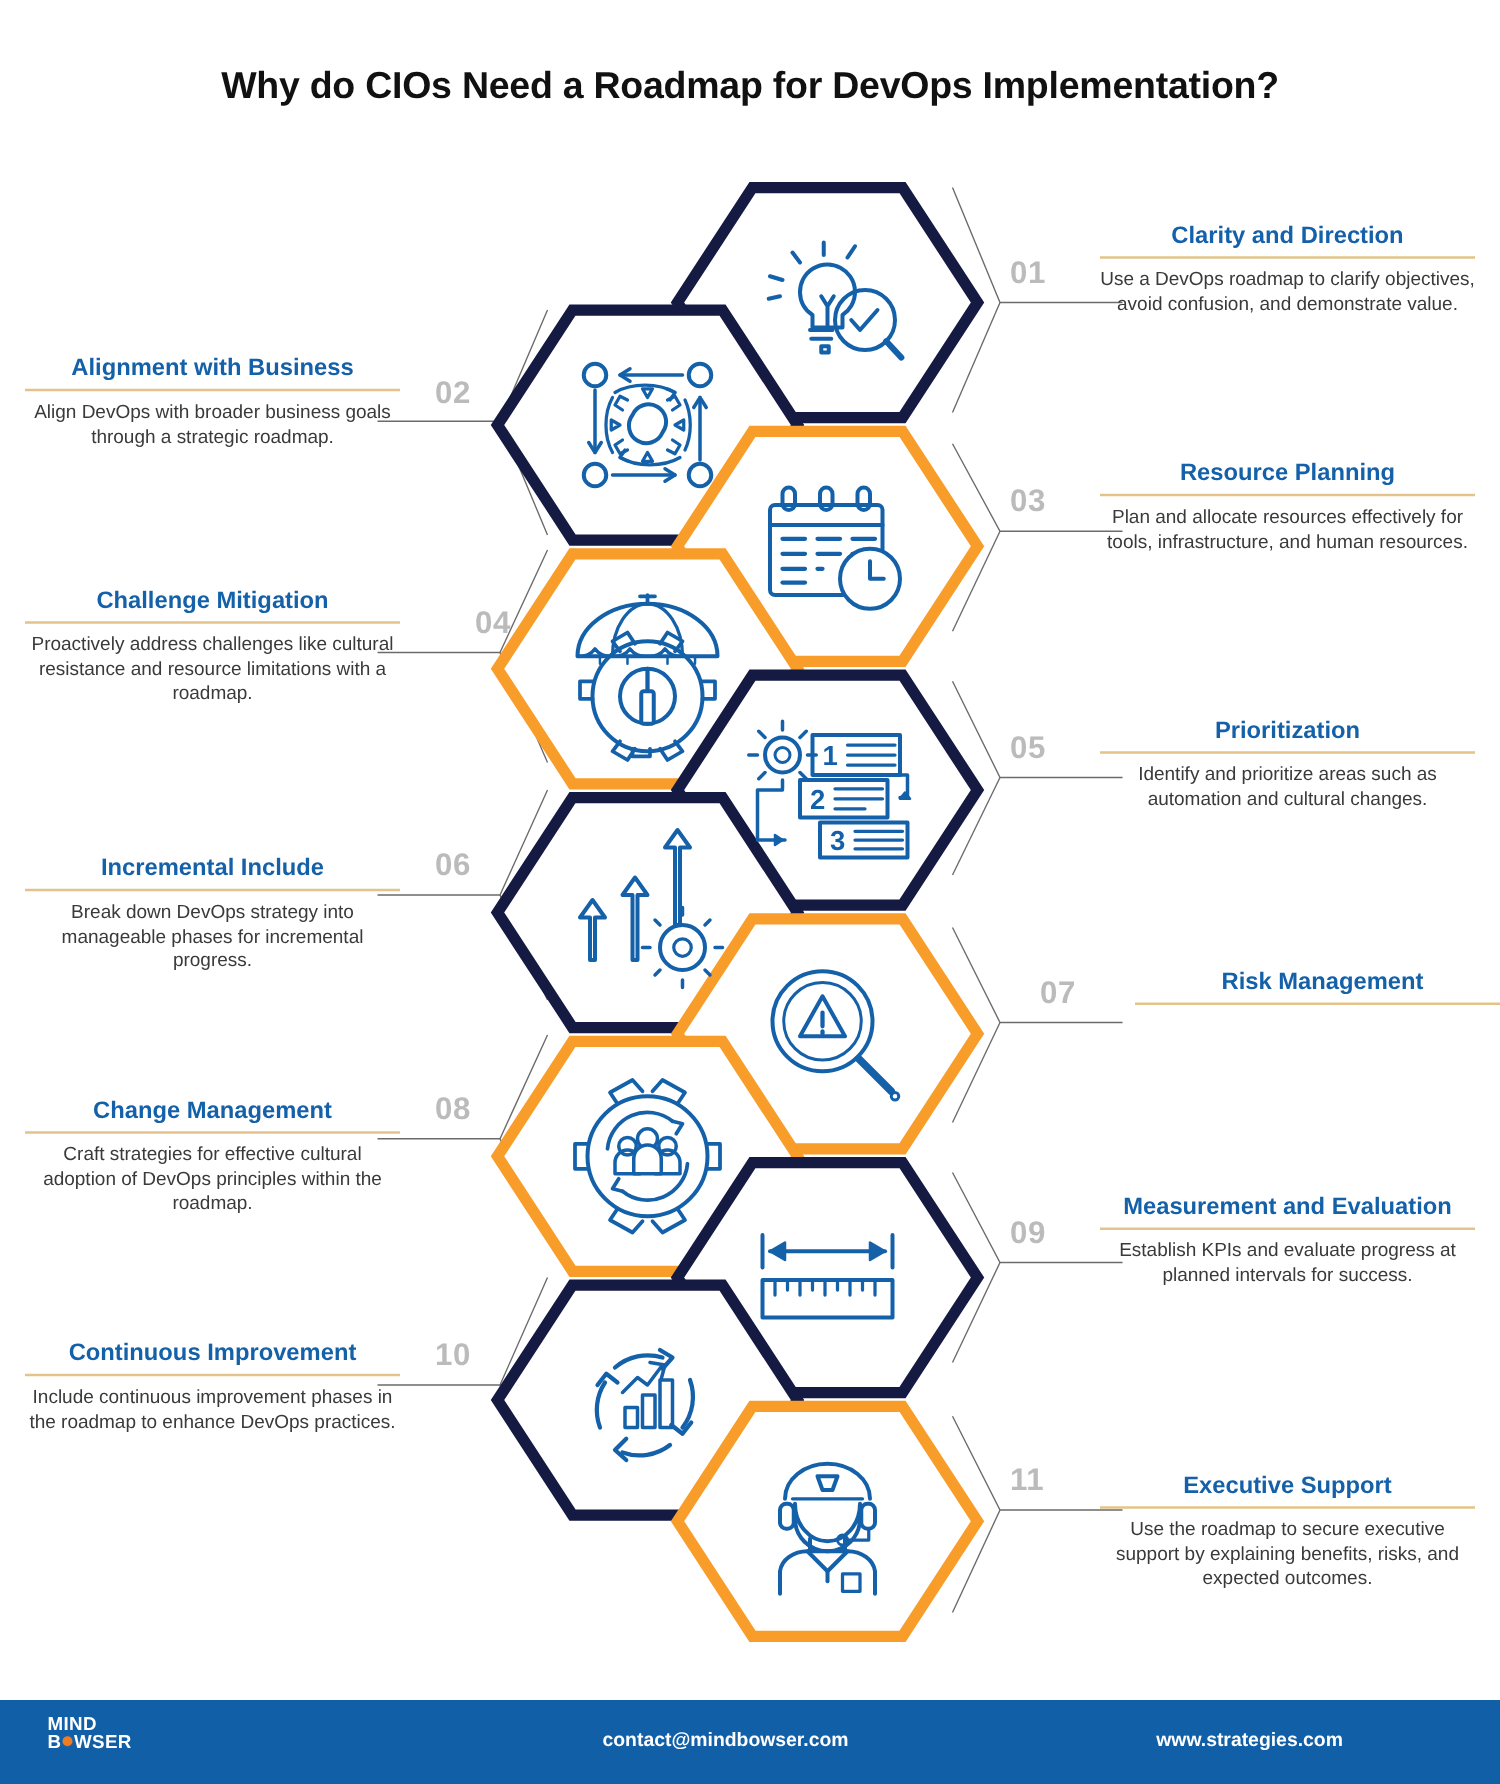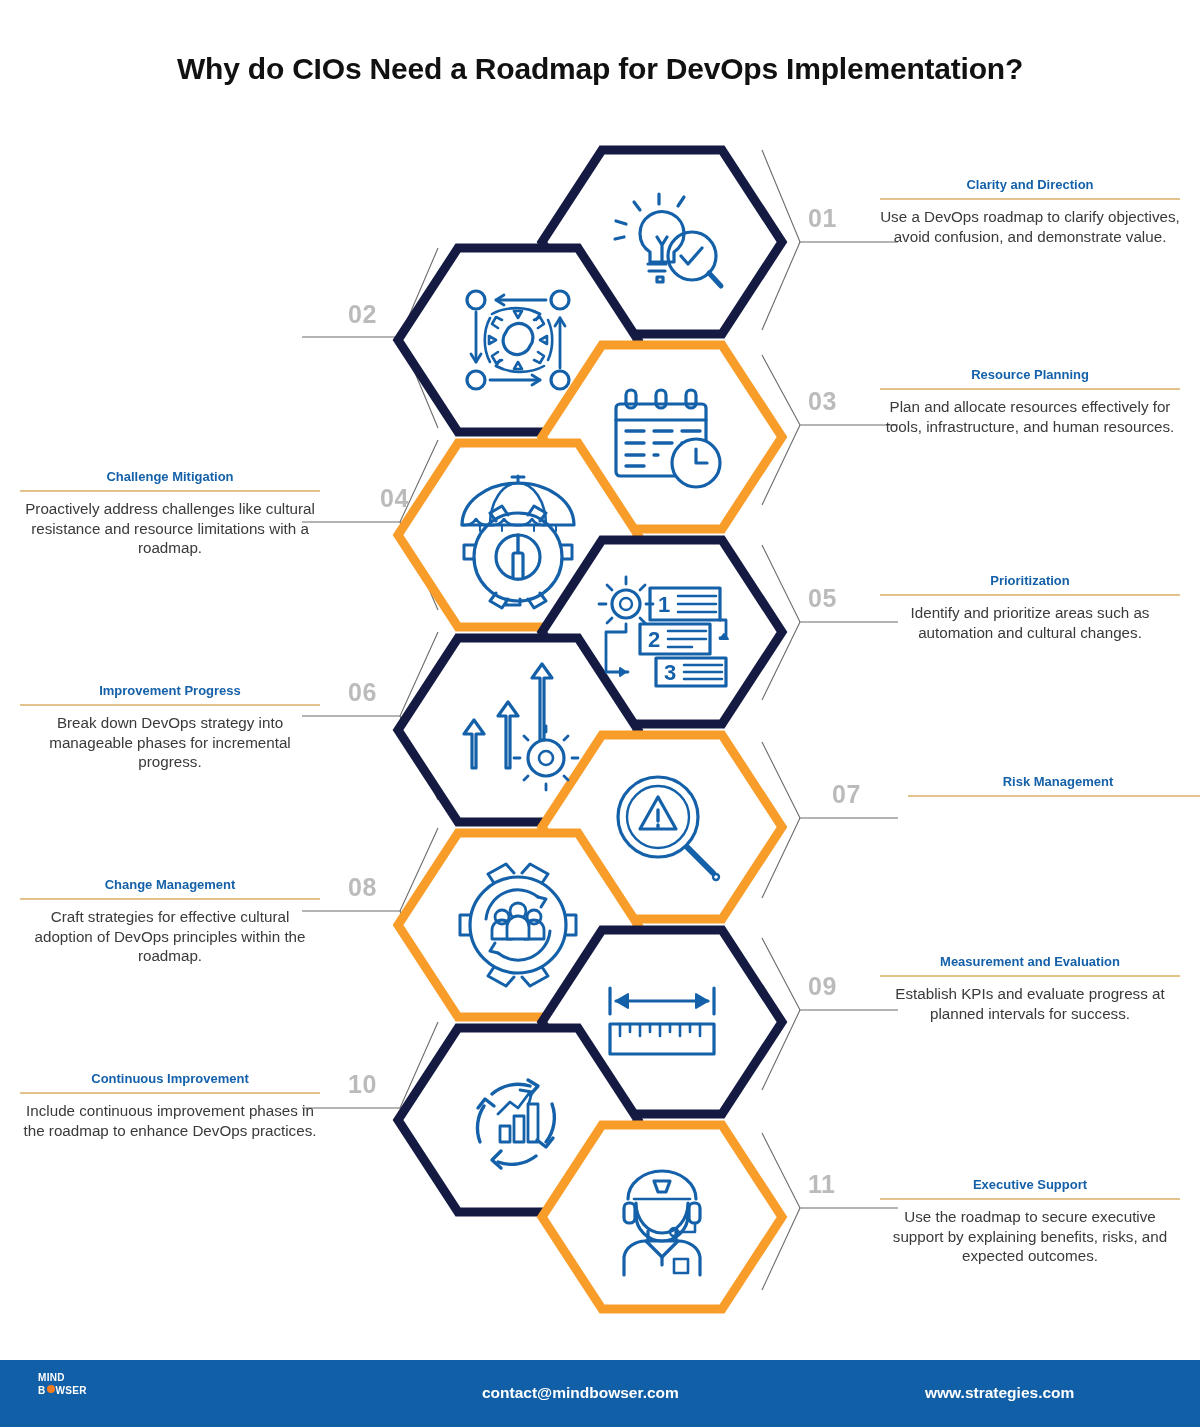--- a/index.html
+++ b/index.html
@@ -18,21 +18,21 @@
     font-size:30px;font-weight:bold;color:#111111;
     letter-spacing:-0.2px;
   }
 
   
   svg.layer{position:absolute;left:0;top:0;width:1200px;height:1427px;overflow:visible;}
 
   
   .block{position:absolute;width:300px;}
   .block .hd{
-    font-size:13px;font-weight:bold;color:#1461AA;
+    font-size:19px;font-weight:bold;color:#1461AA;
     line-height:1.15;padding-bottom:5px;
   }
   .block .rule{height:2px;background:#E3C38B;width:100%;margin-bottom:7px;}
   .block .bd{
     font-size:15.2px;color:#3a3a3a;line-height:1.3;
   }
   .block.right{text-align:center;}
   .block.left{text-align:center;}
 
   
@@ -40,21 +40,21 @@
     position:absolute;font-size:25px;font-weight:bold;color:#BBBBBB;
     letter-spacing:0.5px;
   }
 
   
   .footer{
     position:absolute;left:0;bottom:0;width:1200px;height:67px;
     background:#115FA7;
   }
   .logo{position:absolute;left:38px;top:13px;color:#fff;
-    font-weight:bold;font-size:10px;line-height:0.95;letter-spacing:0.3px;}
+    font-weight:bold;font-size:15px;line-height:0.95;letter-spacing:0.3px;}
   .logo .l2{position:relative;}
   .logo .dot{
     display:inline-block;width:12px;height:12px;border-radius:50%;
     background:#EF7C21;border:2.5px solid #1461AA;
     vertical-align:-1px;margin:0 -1px;box-sizing:border-box;
   }
   .fmail{position:absolute;left:482px;top:24px;color:#fff;font-size:15.5px;font-weight:bold;}
   .fweb{position:absolute;left:925px;top:24px;color:#fff;font-size:15.5px;font-weight:bold;}
 </style>
 </head>
@@ -337,29 +337,34 @@
     <div class="rule"></div>
     <div class="bd">Establish KPIs and evaluate progress at planned intervals for success.</div>
   </div>
 
   <div class="block right" style="left:880px;top:1178px;">
     <div class="hd">Executive Support</div>
     <div class="rule"></div>
     <div class="bd">Use the roadmap to secure executive support by explaining benefits, risks, and expected outcomes.</div>
   </div>
 
+  <div class="block left" style="left:20px;top:284px;">
+    <div class="hd">Alignment with Business</div>
+    <div class="rule"></div>
+    <div class="bd">Align DevOps with broader business goals through a strategic roadmap.</div>
+  </div>
 
   <div class="block left" style="left:20px;top:470px;">
     <div class="hd">Challenge Mitigation</div>
     <div class="rule"></div>
     <div class="bd">Proactively address challenges like cultural resistance and resource limitations with a roadmap.</div>
   </div>
 
   <div class="block left" style="left:20px;top:684px;">
-    <div class="hd">Improvement Progress</div>
+    <div class="hd">Incremental Include</div>
     <div class="rule"></div>
     <div class="bd">Break down DevOps strategy into manageable phases for incremental progress.</div>
   </div>
 
   <div class="block left" style="left:20px;top:878px;">
     <div class="hd">Change Management</div>
     <div class="rule"></div>
     <div class="bd">Craft strategies for effective cultural adoption of DevOps principles within the roadmap.</div>
   </div>
 

